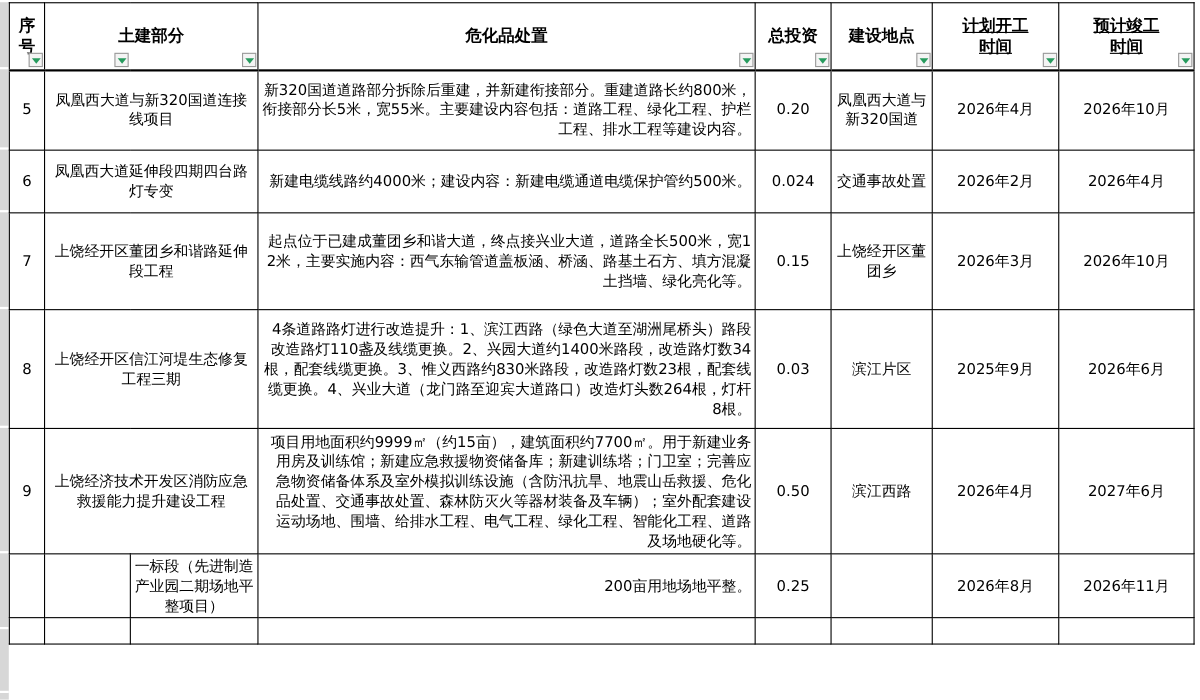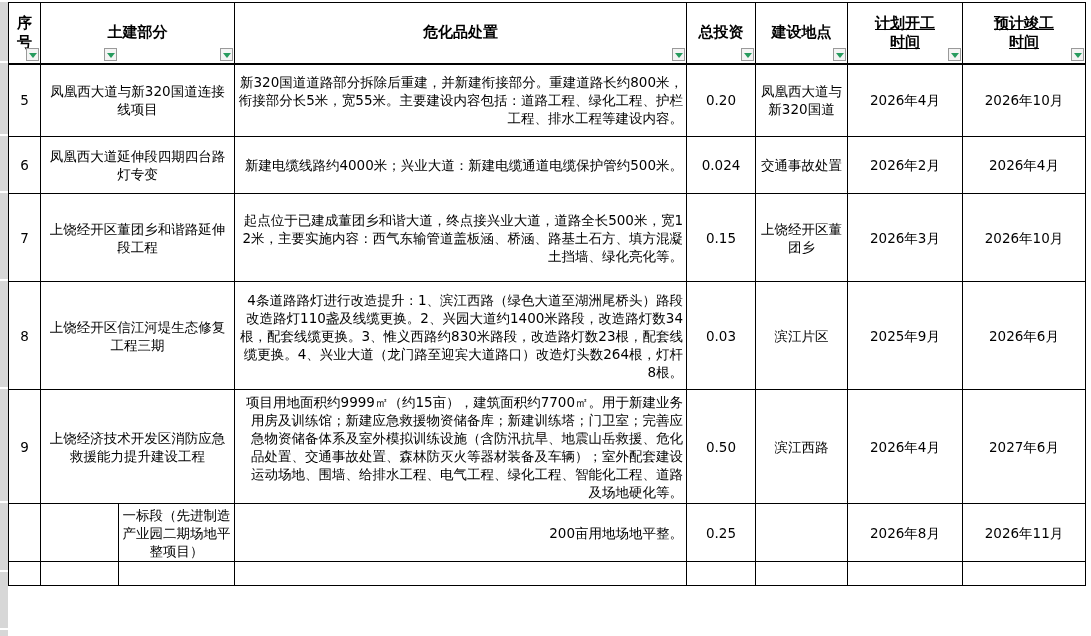--- a/index.html
+++ b/index.html
@@ -139,21 +139,21 @@
     <td class="l">新320国道道路部分拆除后重建，并新建衔接部分。重建道路长约800米，衔接部分长5米，宽55米。主要建设内容包括：道路工程、绿化工程、护栏工程、排水工程等建设内容。</td>
     <td class="c">0.20</td>
     <td class="c">凤凰西大道与新320国道</td>
     <td class="c">2026年4月</td>
     <td class="c">2026年10月</td>
   </tr>
 
   <tr style="height:57px">
     <td class="c">6</td>
     <td class="c" colspan="2">凤凰西大道延伸段四期四台路灯专变</td>
-    <td class="l">新建电缆线路约4000米；兴业大道：新建电缆通道电缆保护管约500米。</td>
+    <td class="l">新建电缆线路约4000米；建设内容：新建电缆通道电缆保护管约500米。</td>
     <td class="c">0.024</td>
     <td class="c">交通事故处置</td>
     <td class="c">2026年2月</td>
     <td class="c">2026年4月</td>
   </tr>
 
   <tr style="height:88px">
     <td class="c">7</td>
     <td class="c" colspan="2">上饶经开区董团乡和谐路延伸段工程</td>
     <td class="l">起点位于已建成董团乡和谐大道，终点接兴业大道，道路全长500米，宽12米，主要实施内容：西气东输管道盖板涵、桥涵、路基土石方、填方混凝土挡墙、绿化亮化等。</td>

